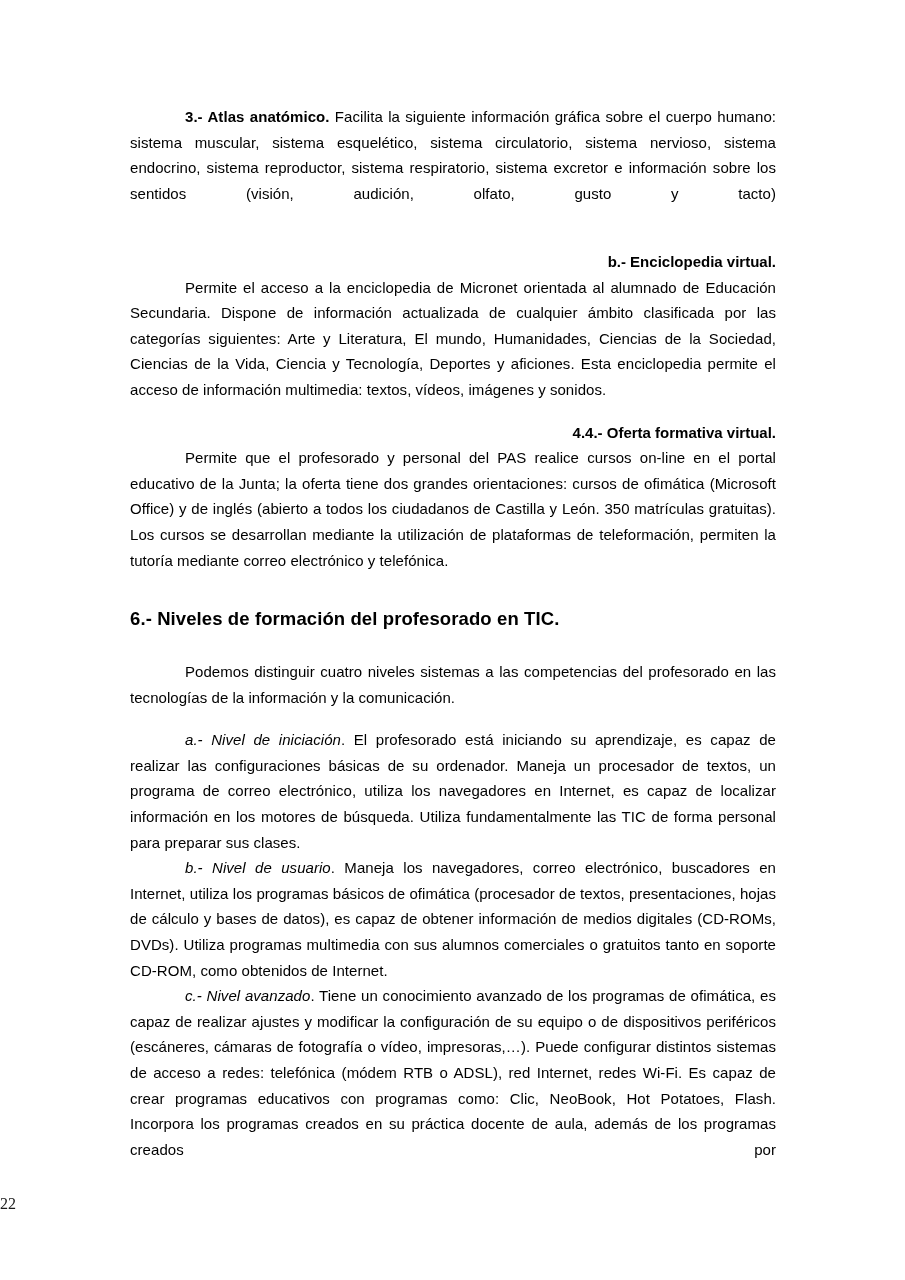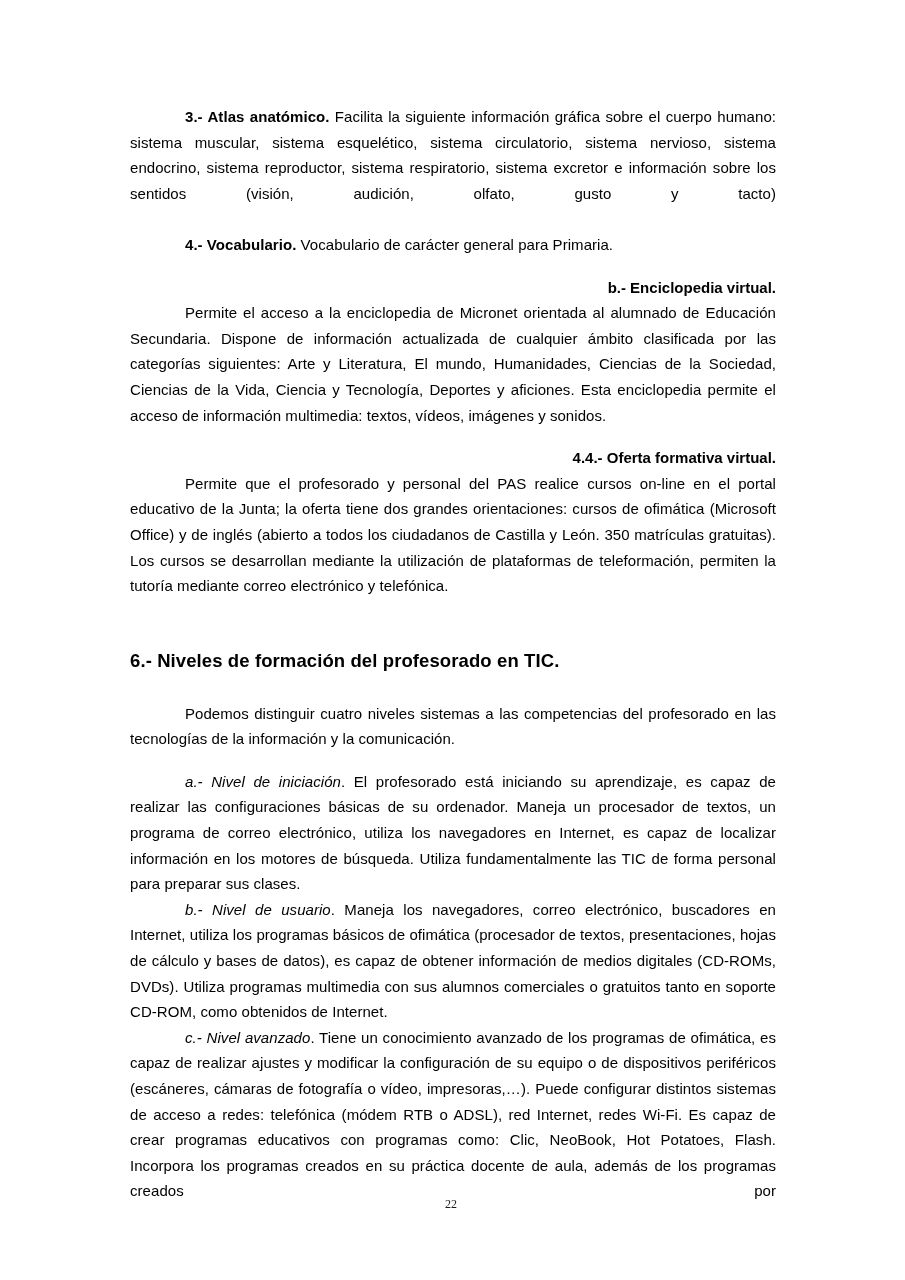--- a/index.html
+++ b/index.html
@@ -54,54 +54,52 @@
     line-height: 25.6px;
     font-weight: bold;
     text-align: right;
   }
   .bigheading {
     font-size: 18.5px;
     line-height: 26px;
     font-weight: bold;
     text-align: left;
     letter-spacing: 0.1px;
-    margin-top: 16px;
   }
   .run-in {
     font-weight: bold;
   }
   .run-in-italic {
     font-style: italic;
     font-weight: normal;
   }
   .gap-md { height: 17px; }
   .gap-heading-before { height: 33px; }
   .gap-heading-after { height: 27px; }
   .pagenum {
     position: absolute;
     left: 0;
     right: 3px;
     top: 1194px;
-    text-align: center;
+    text-align: left;
     font-family: "Liberation Serif", serif;
-    font-size: 12px;
+    font-size: 16px;
     line-height: 20px;
     color: #1a1a1a;
   }
 </style>
 </head>
 <body>
 
 <div class="page">
 
   <div class="content">
 
     <p class="para indent lastflush"><span class="run-in">3.- Atlas anatómico.</span><span> Facilita la siguiente información gráfica sobre el cuerpo humano: sistema muscular, sistema esquelético, sistema circulatorio, sistema nervioso, sistema endocrino, sistema reproductor, sistema respiratorio, sistema excretor e información sobre los sentidos (visión, audición, olfato, gusto y tacto)</span></p>
 
-    <p class="para indent"><span class="run-in">4.- Vocabulario.</span><span> Vocabulario de carácter general para Primaria.</span></p>
 
     <div class="gap-md"></div>
 
     <h3 class="subhead">b.- Enciclopedia virtual.</h3>
     <p class="para indent">Permite el acceso a la enciclopedia de Micronet orientada al alumnado de Educación Secundaria. Dispone de información actualizada de cualquier ámbito clasificada por las categorías siguientes: Arte y Literatura, El mundo, Humanidades, Ciencias de la Sociedad, Ciencias de la Vida, Ciencia y Tecnología, Deportes y aficiones. Esta enciclopedia permite el acceso de información multimedia: textos, vídeos, imágenes y sonidos.</p>
 
     <div class="gap-md"></div>
 
     <h3 class="subhead">4.4.- Oferta formativa virtual.</h3>
     <p class="para indent">Permite que el profesorado y personal del PAS realice cursos on-line en el portal educativo de la Junta; la oferta tiene dos grandes orientaciones: cursos de ofimática (Microsoft Office) y de inglés (abierto a todos los ciudadanos de Castilla y León. 350 matrículas gratuitas). Los cursos se desarrollan mediante la utilización de plataformas de teleformación, permiten la tutoría mediante correo electrónico y telefónica.</p>

